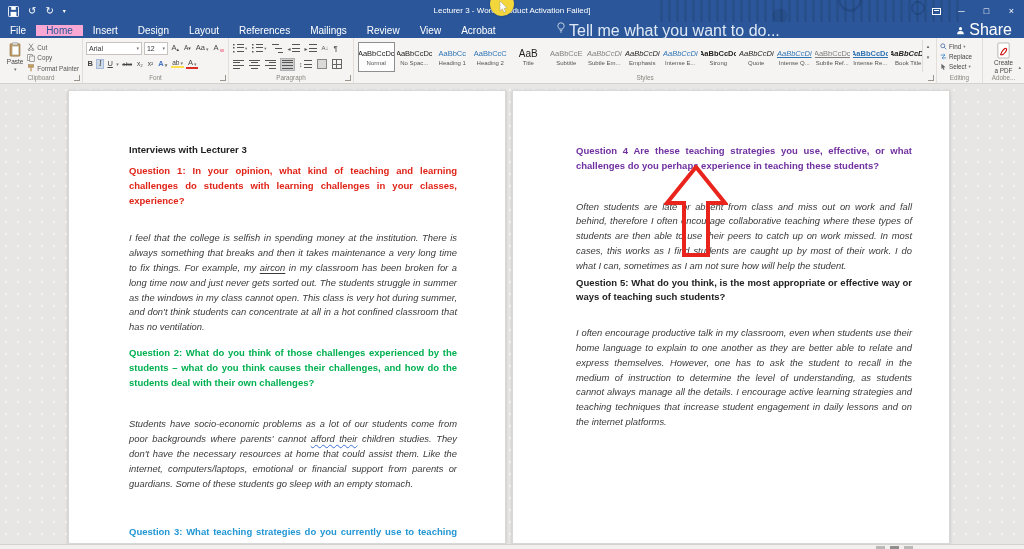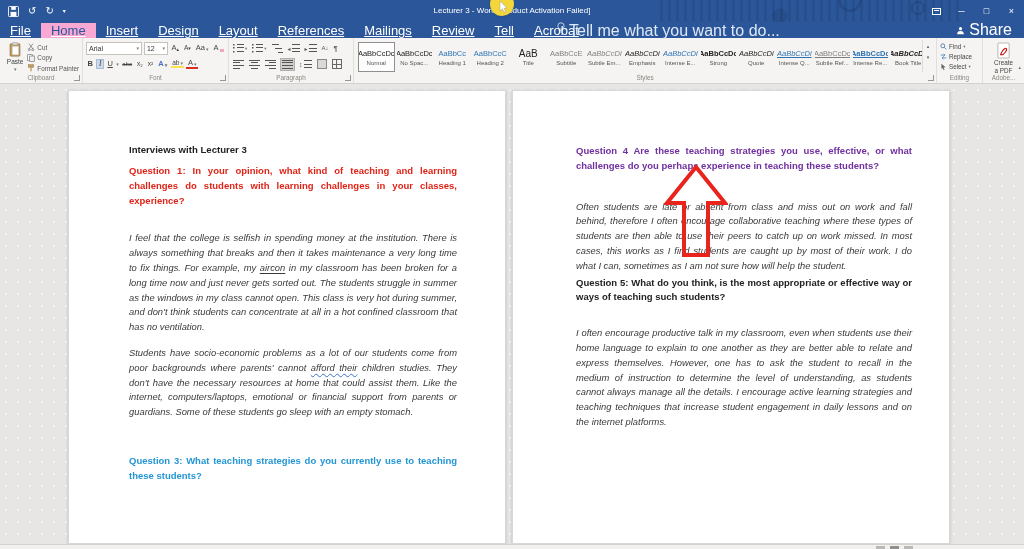--- a/index.html
+++ b/index.html
@@ -21,21 +21,21 @@
   .qat .caret { font-size:6px; }
   .title-text { position:absolute; left:0; right:0; top:0; height:22px; line-height:22px;
     text-align:center; color:#fff; font-size:8px; }
   .win-controls { position:absolute; right:0; top:0; height:22px; display:flex; }
   .wbtn { width:25px; height:22px; display:flex; align-items:center; justify-content:center; color:#fff; font-size:9px; }
   .rd-icon { width:9px; height:7px; border:1px solid #fff; position:relative; }
   .rd-icon::after { content:""; position:absolute; top:1px; left:1px; right:1px; height:1.5px; background:#fff; }
 
   
   .tabsbar { position:absolute; top:22px; left:0; right:0; height:16px; background:#2b579a;
-    display:flex; align-items:flex-end; font-size:13px; color:#fff;text-decoration:underline; }
+    display:flex; align-items:center; font-size:10px; color:#fff; }
   .tab { padding:0 10px; display:flex; align-items:center; white-space:nowrap; }
   .tab.active { background:#f9a8d4; color:#2b579a; }
   .tellme { display:flex; gap:4px; padding:0 10px; color:#dfe8f5; white-space:nowrap; }
   .share { margin-left:auto; display:flex; align-items:center; gap:4px; padding:0 12px; color:#fff; }
 
   
   .ribbon { position:absolute; top:38px; left:0; right:0; height:46px; background:#f5f4f2;
     border-bottom:1px solid #d5d2cd; display:flex; }
   .rgroup { position:relative; height:100%; padding:2px 3px 11px; flex:none; }
   .rgroup + .rgroup { border-left:1px solid #e2dfda; }
@@ -227,21 +227,21 @@
 
       <div class="tab">
         <span>Mailings</span>
       </div>
 
       <div class="tab">
         <span>Review</span>
       </div>
 
       <div class="tab">
-        <span>Tell</span>
+        <span>View</span>
       </div>
 
       <div class="tab">
         <span>Acrobat</span>
       </div>
     </div>
   <div style="position:absolute;top:22px;left:547px;height:16px;display:flex;z-index:5;">
     <div class="tellme">
       <svg width="8" height="11" viewBox="0 0 10 14">
           <path d="M5 1a4 4 0 0 1 4 4c0 2-1.5 2.5-1.8 4H2.8C2.5 7.5 1 7 1 5a4 4 0 0 1 4-4Z" fill="none" stroke="#fff" stroke-width="0.9"></path>
@@ -529,20 +529,21 @@
 
     <span class="ribbon-collapse">▴</span>
   </div>
 
   <div class="doc-area"></div>
 
   <div class="page page1">
     <div class="doc-title">Interviews with Lecturer 3</div>
     <div class="doc-h c-q1 mb23">Question 1: In your opinion, what kind of teaching and learning challenges do students with learning challenges in your classes, experience?</div>
     <div class="doc-p mb11"><span>I feel that the college is selfish in spending money at the institution. There is always something that breaks and then it takes maintenance a very long time to fix things. For example, my </span><span class="mark-spell">aircon</span><span> in my classroom has been broken for a long time now and just never gets sorted out. The students struggle in summer as the windows in my class cannot open. This class is very hot during summer, and don't think students can concentrate at all in a hot confined classroom that has no ventilation.</span></div>
+    <div class="doc-h c-q2 mb27">Question 2:  What do you think of those challenges experienced by the students – what do you think causes their challenges, and how do the students deal with their own challenges?</div>
     <div class="doc-p mb19"><span>Students have socio-economic problems as a lot of our students come from poor backgrounds where parents' cannot </span><span class="mark-grammar">afford  their</span><span> children studies. They don't have the necessary resources at home that could assist them. Like the internet, computers/laptops, emotional or financial support from parents or guardians. Some of these students go sleep with an empty stomach.</span></div>
     <div class="doc-h c-q3 mb28">Question 3: What teaching strategies do you currently use to teaching these students?</div>
 
   </div>
 
   <div class="page page2">
     <div class="doc-h c-q4 mb26">Question 4   Are these teaching strategies you use, effective, or what challenges do you perhaps experience in teaching these students?</div>
     <div class="doc-p mb2">Often students are late or absent from class and miss out on work and fall behind, therefore I often encourage collaborative teaching where these types of students are then able to use their peers to catch up on work missed. In most cases, this works as I find students are caught up by most of their work. I do what I can, sometimes as I am not sure how will help the student.</div>
     <div class="doc-h c-q5 mb21">Question 5:  What do you think, is the most appropriate or effective way or ways of teaching such students?</div>
     <div class="doc-p">I often encourage productive talk in my classroom, even when students use their home language to explain to one another as they are better able to relate and express themselves. However, one has to ask the student to recall in the medium of instruction to determine the level of understanding, as students cannot always manage all the details. I encourage active learning strategies and teaching techniques that increase student engagement in daily lessons and on the internet platforms.</div>

